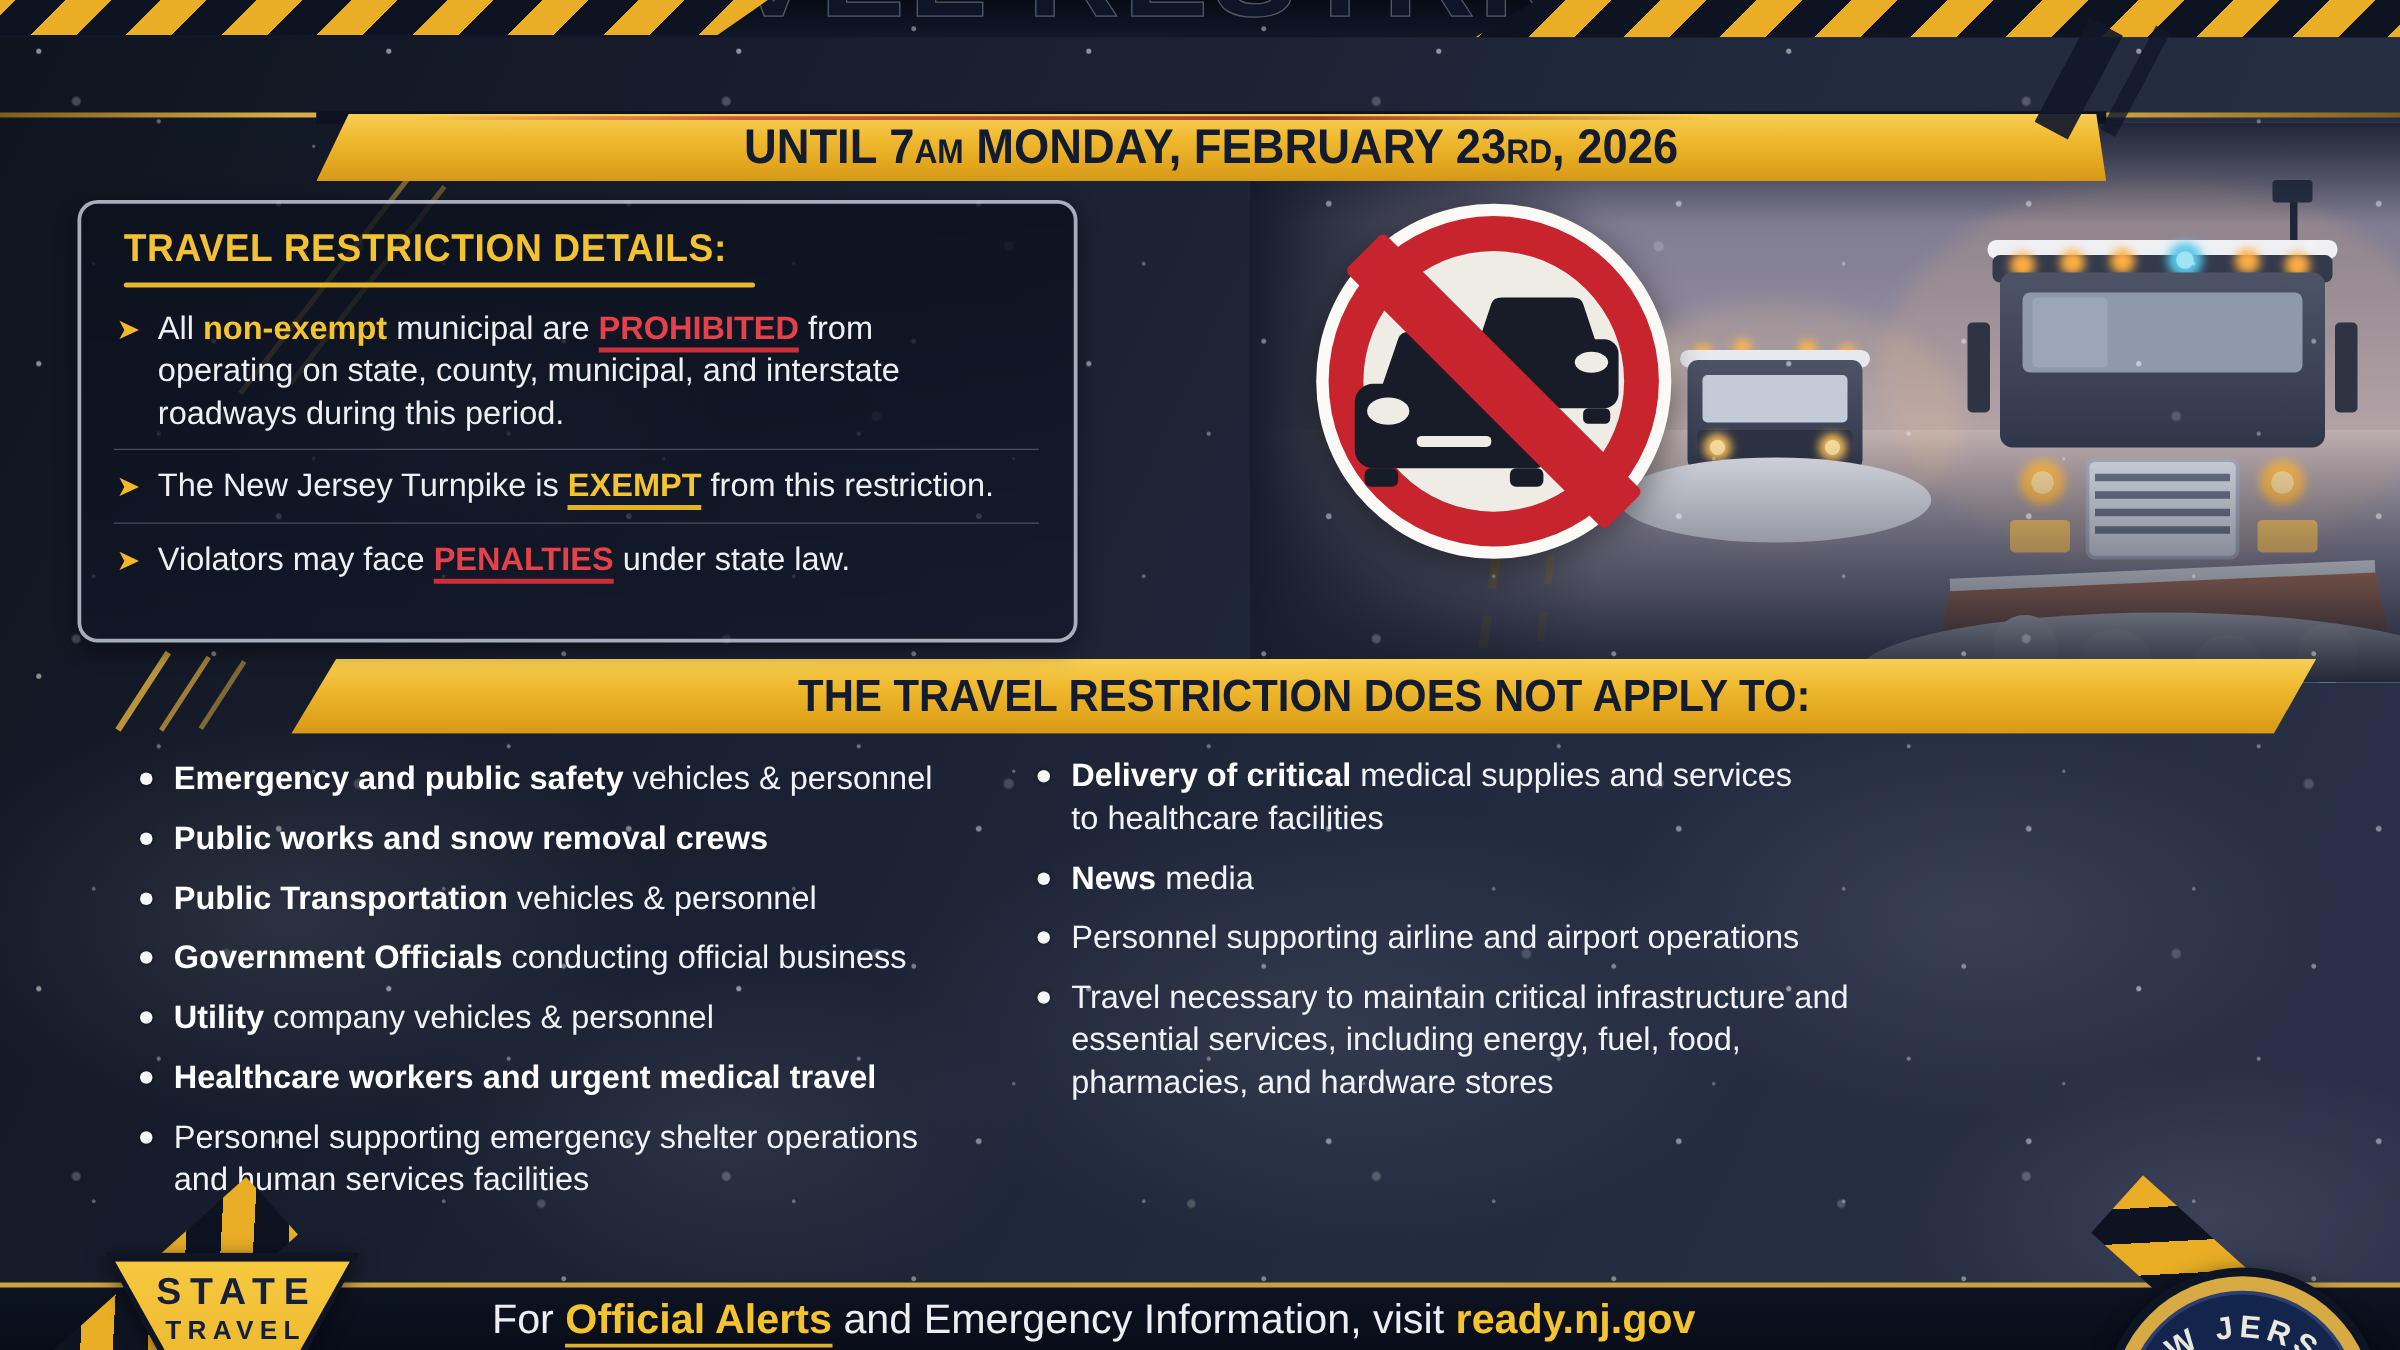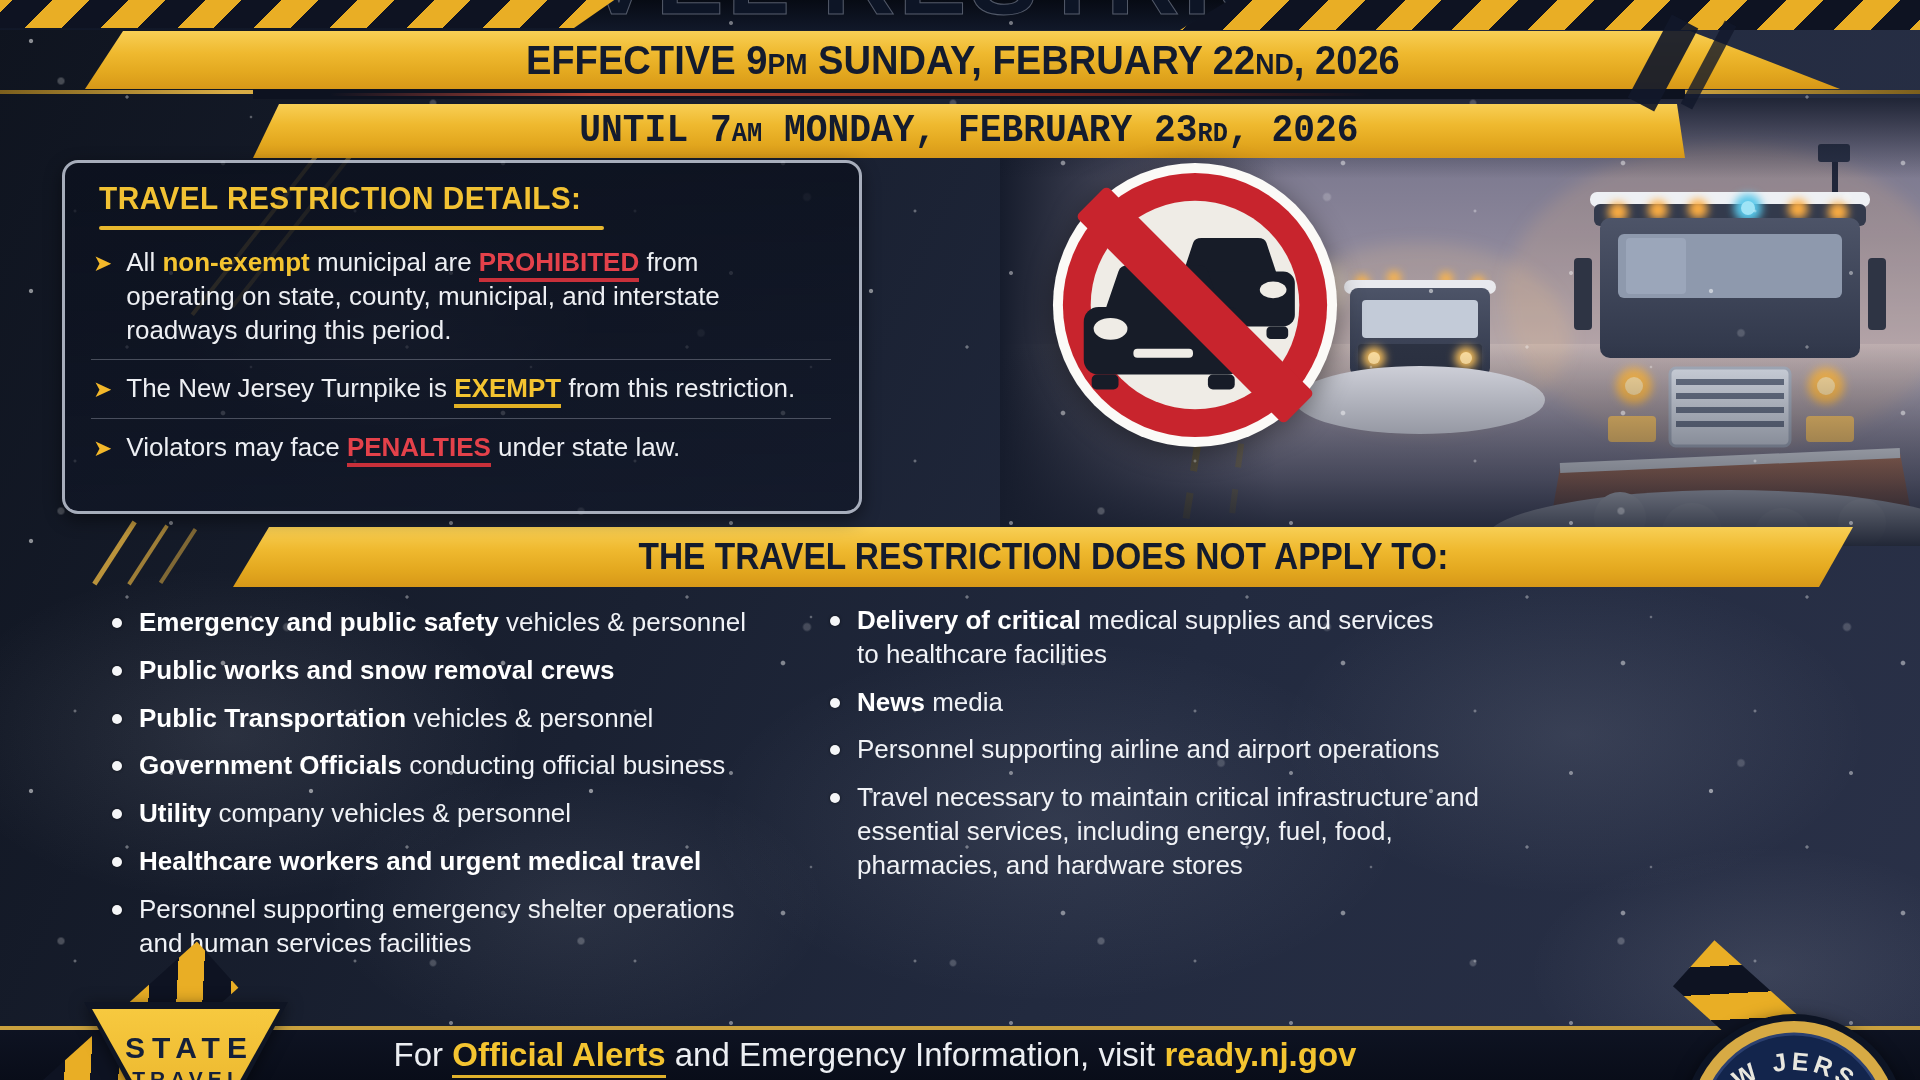--- a/index.html
+++ b/index.html
@@ -63,22 +63,22 @@
   .a4{left:146px;top:520px;height:70px;transform:rotate(33deg);z-index:5;opacity:.7;}
   .a5{left:176px;top:524px;height:64px;transform:rotate(33deg);z-index:5;opacity:.55;}
 
   
   .banner{position:absolute;display:flex;align-items:center;justify-content:center;
     background:linear-gradient(180deg,#f8cf55 0%,#efb92f 38%,#e3a81f 72%,#d79818 100%);
     color:#131b2e;font-weight:700;z-index:5;box-shadow:0 3px 8px rgba(0,0,0,.45);}
   .b-text{display:inline-block;transform:scaleX(.93);white-space:nowrap;letter-spacing:0;}
   .banner1{left:85px;top:31px;width:1755px;height:58px;font-size:41px;
     clip-path:polygon(38px 0,calc(100% - 150px) 0,100% 100%,0 100%);}
-  .banner2{left:253px;top:104px;width:1432px;height:54px;font-size:39px;
-    clip-path:polygon(26px 0,calc(100% - 8px) 0,100% 100%,0 100%);font-family:Liberation Mono, monospace;}
+  .banner2{left:253px;top:91px;width:1432px;height:54px;font-size:39px;
+    clip-path:polygon(26px 0,calc(100% - 8px) 0,100% 100%,0 100%);}
   .banner3{left:233px;top:527px;width:1620px;height:60px;font-size:36px;
     clip-path:polygon(36px 0,100% 0,calc(100% - 34px) 100%,0 100%);}
   .bstripe{position:absolute;background:#11182a;z-index:6;}
   .bs1{left:1648px;top:16px;width:30px;height:94px;transform:rotate(28deg);opacity:.92;}
   .bs2{left:1702px;top:18px;width:13px;height:94px;transform:rotate(28deg);opacity:.8;}
   .seg-sm{font-size:.7em;}
 
   
   .details-panel{left:62px;top:160px;width:800px;height:354px;z-index:6;box-sizing:border-box;
     border:3px solid rgba(205,212,226,.8);border-radius:16px;padding:18px 28px 16px 26px;
@@ -115,21 +115,21 @@
   .footer-text{font-size:33px;color:#eceef2;white-space:nowrap;}
   .footer-text .seg-yu{border-bottom:3px solid #e0b22c;padding-bottom:2px;}
 
   
   .badge{left:84px;top:1002px;width:204px;height:190px;z-index:9;
     filter:drop-shadow(0 3px 8px rgba(0,0,0,.5));}
   .badge-outer{position:absolute;inset:0;clip-path:polygon(0 0,100% 0,50% 100%);background:#0f1524;}
   .badge-inner{position:absolute;left:8px;top:7px;width:188px;height:168px;
     clip-path:polygon(0 0,100% 0,50% 100%);background:linear-gradient(180deg,#f7c93f,#e2a81f);
     text-align:center;color:#14203a;font-weight:700;}
-  .badge-l1{margin-top:22px;font-size:30px;letter-spacing:7px;padding-left:7px;}
+  .badge-l1{margin-top:8px;font-size:30px;letter-spacing:7px;padding-left:7px;}
   .badge-l2{font-size:21px;letter-spacing:5px;margin-top:2px;padding-left:5px;}
   .seal{left:1680px;top:1012px;width:228px;height:228px;z-index:9;
     filter:drop-shadow(0 3px 8px rgba(0,0,0,.5));}
 </style>
 </head>
 <body>
 
 <div class="canvas">
 
   <div class="abs bg-base"></div>
@@ -231,23 +231,20 @@
     <span>TRAVEL RESTRICTION</span>
   </div>
   <div class="abs stripe stripe-tl"></div>
   <div class="abs stripe stripe-tr"></div>
   <div class="abs gold-line"></div>
   <div class="abs banner-gap"></div>
   <div class="abs red-line"></div>
   <div class="abs accent a1"></div>
   <div class="abs accent a2"></div>
 
-  <div class="banner banner1">
-    <span class="b-text"><span class="seg-n">EFFECTIVE 9</span><span class="seg-sm">PM</span><span class="seg-n"> SUNDAY, FEBRUARY 22</span><span class="seg-sm">ND</span><span class="seg-n">, 2026</span></span>
-  </div>
   <div class="banner banner2">
     <span class="b-text"><span class="seg-n">UNTIL 7</span><span class="seg-sm">AM</span><span class="seg-n"> MONDAY, FEBRUARY 23</span><span class="seg-sm">RD</span><span class="seg-n">, 2026</span></span>
   </div>
   <div class="abs bstripe bs1"></div>
   <div class="abs bstripe bs2"></div>
 
   <div class="abs details-panel">
     <div class="dp-title">TRAVEL RESTRICTION DETAILS:</div>
     <div class="dp-underline"></div>
     <div class="dp-list">

